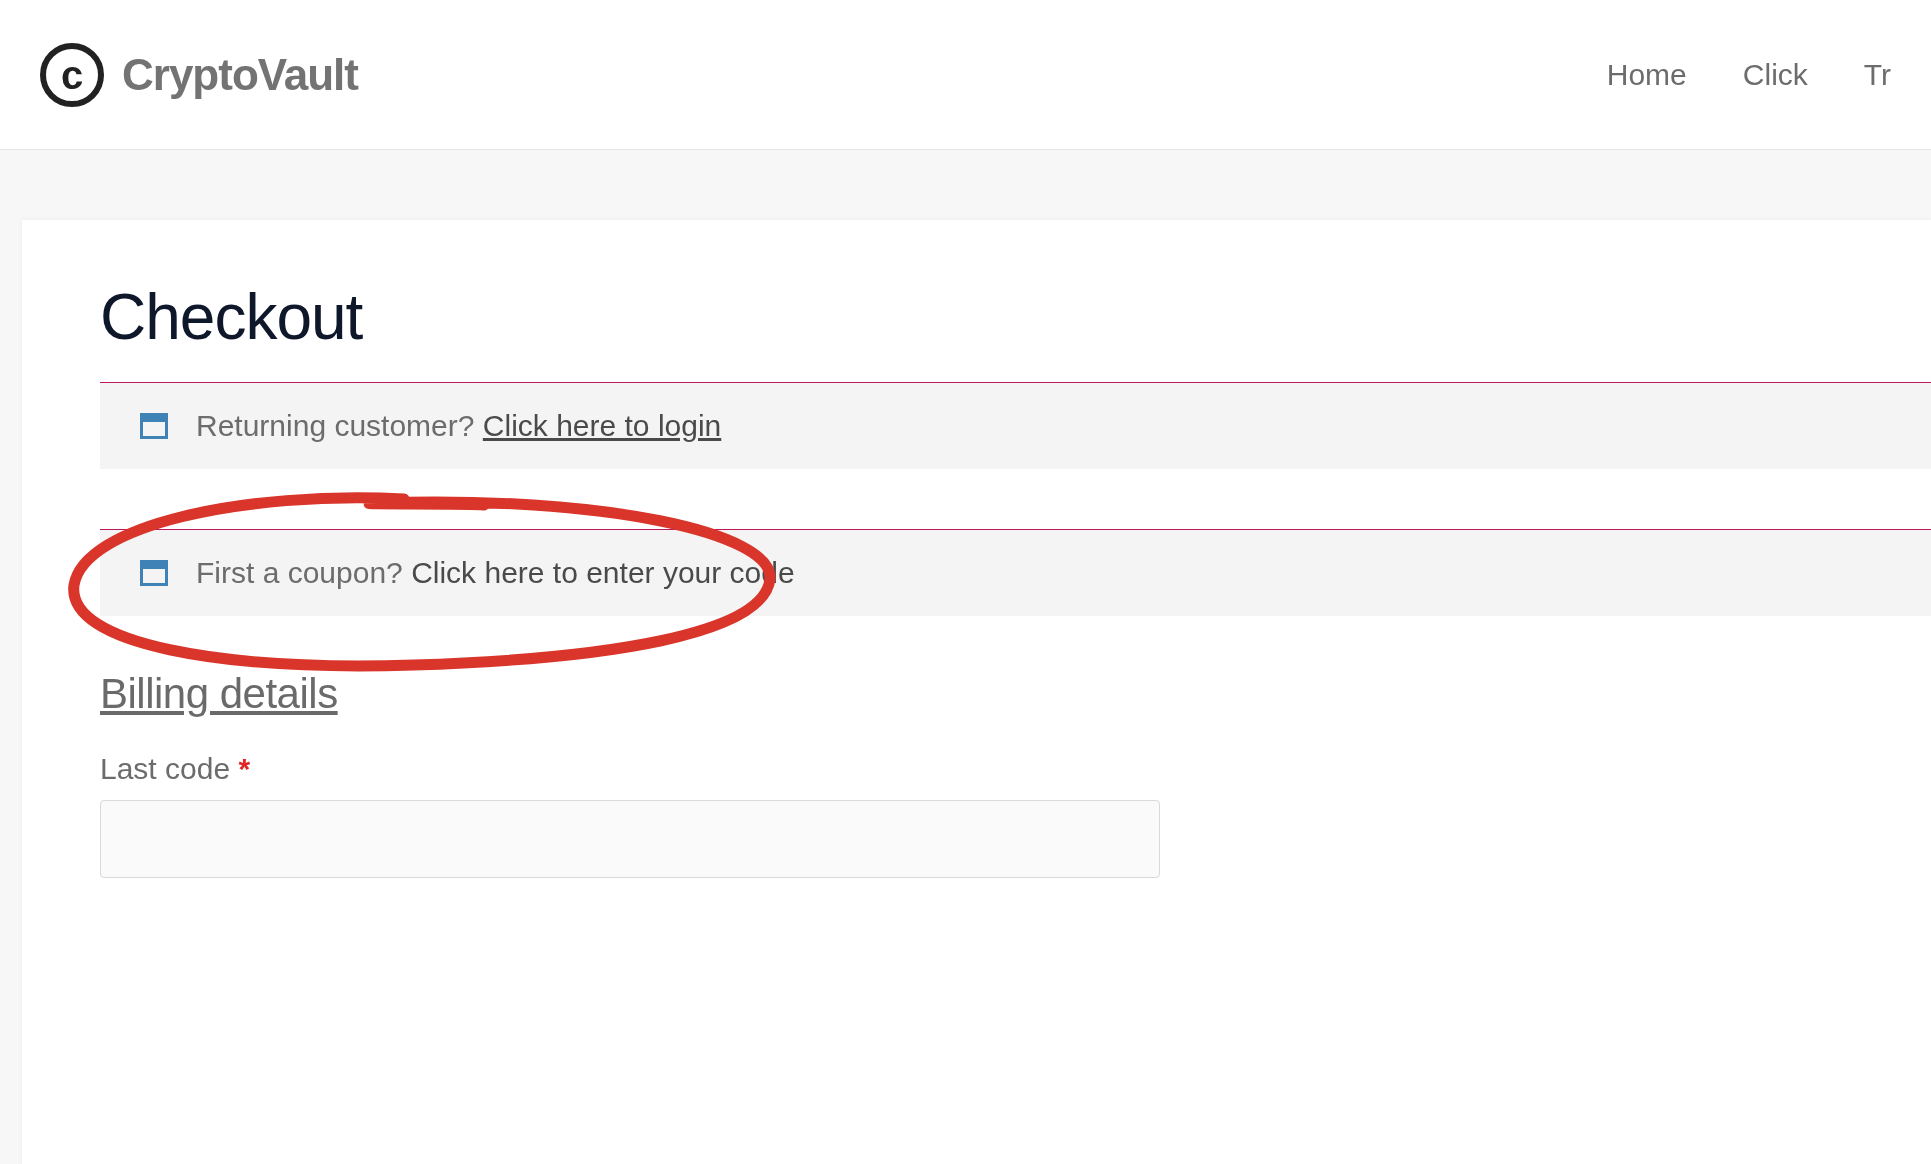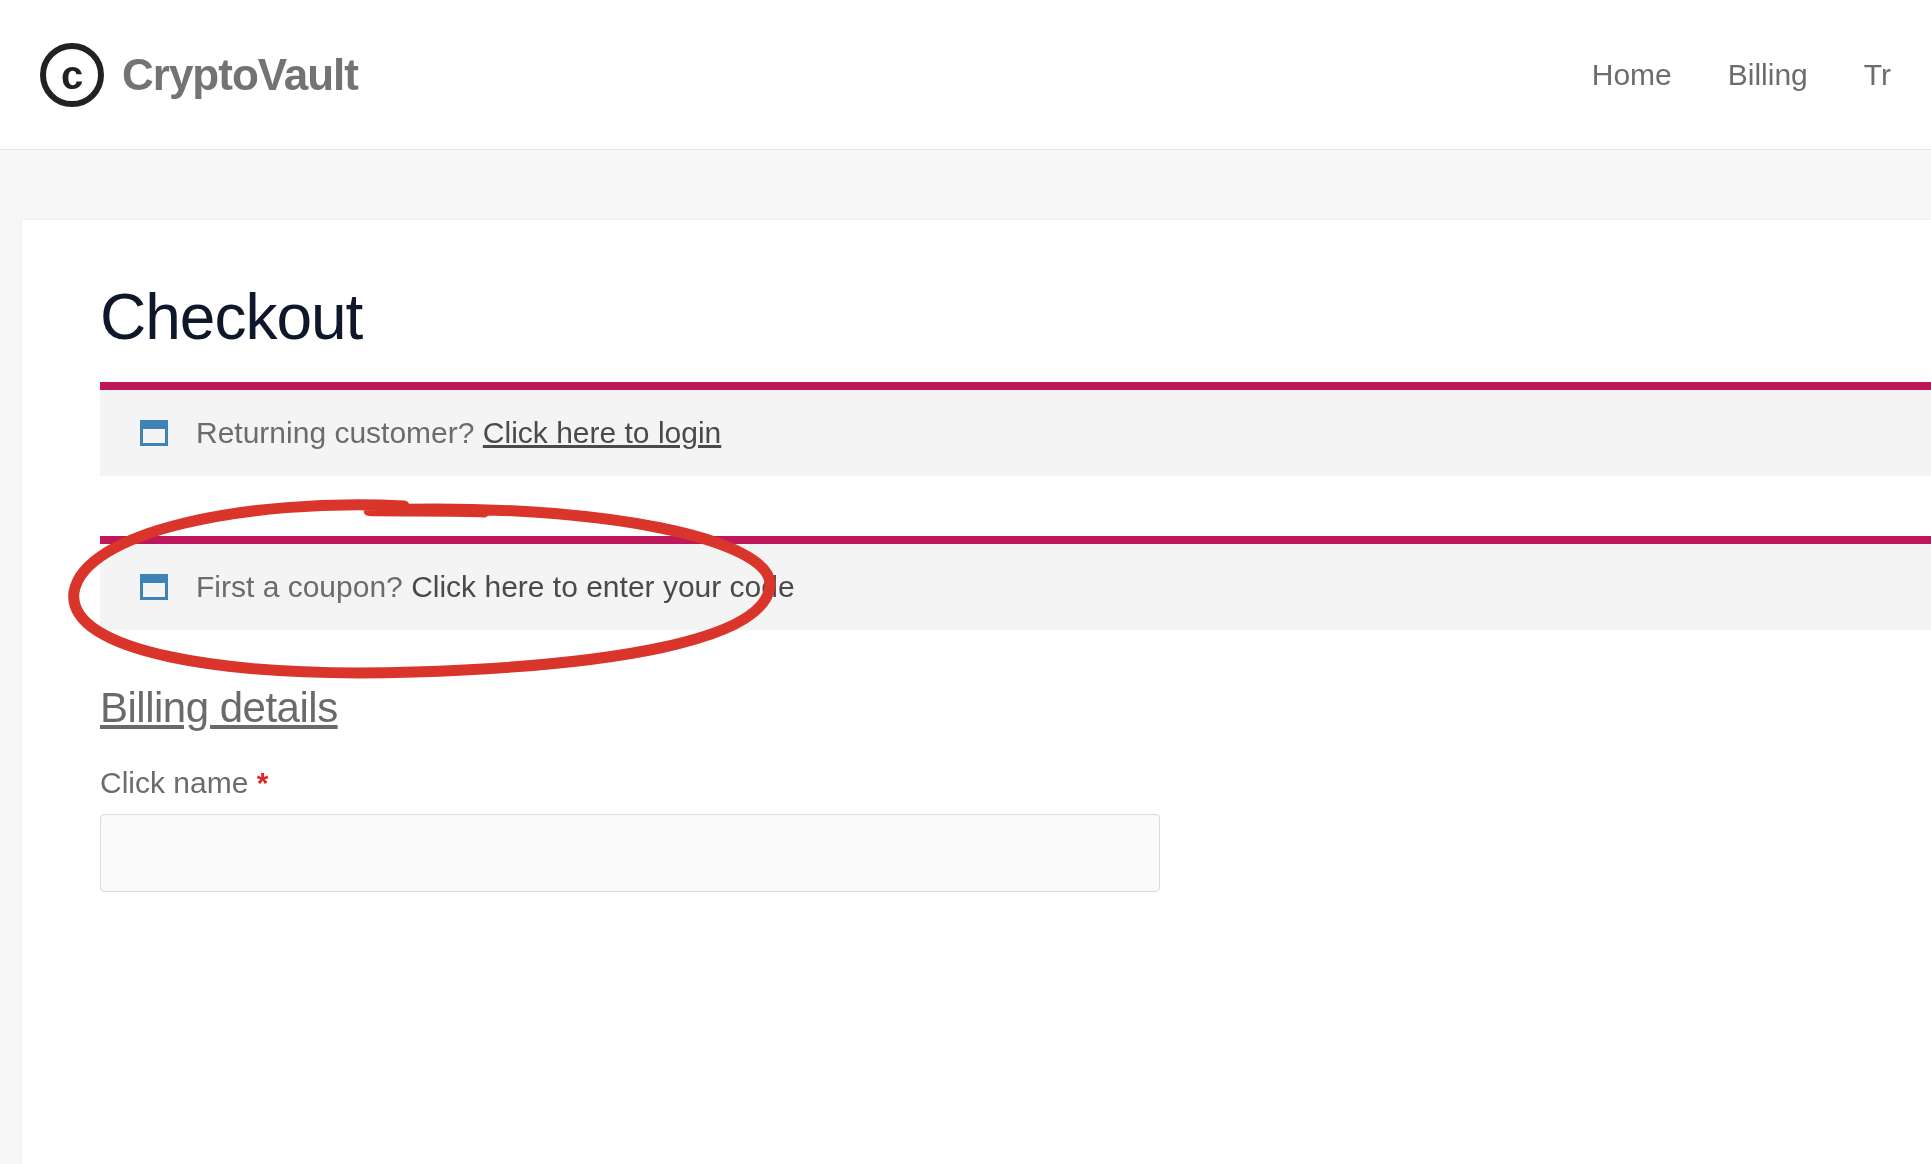--- a/index.html
+++ b/index.html
@@ -68,21 +68,21 @@
 
   h1.page-title {
     font-size: 64px;
     font-weight: 400;
     color: #0f172a;
     letter-spacing: -1px;
     margin-bottom: 28px;
   }
 
   .notice-bar {
-    border-top: 8px solid #be185d;
+    border-top: 1px solid #be185d;
     background: #f4f4f4;
     padding: 26px 40px;
     display: flex;
     align-items: center;
     gap: 28px;
     font-size: 30px;
     color: #6c6c6c;
   }
   .notice-bar + .notice-bar-spacer { height: 60px; }
   .calendar-icon {
@@ -160,21 +160,21 @@
 </head>
 <body>
 
 <header class="site-header">
   <div class="brand">
     <div class="brand-icon">c</div>
     <div class="brand-name">CryptoVault</div>
   </div>
   <nav class="top-nav">
     <a>Home</a>
-    <a>Billing</a>
+    <a>Click</a>
     <a>Tr</a>
   </nav>
 </header>
 
 <div class="page-wrap">
   <div class="card">
 
     <h1 class="page-title">Checkout</h1>
 
     <div class="notice-bar">
@@ -204,21 +204,21 @@
                  C 300 20, 420 18, 440 20" fill="none" stroke="#d9352b" stroke-width="11" stroke-linecap="round" stroke-linejoin="round"></path>
       </svg>
     </div>
 
     <h2 class="section-title">Billing details</h2>
 
     <div class="form-row">
 
       <div class="form-group half">
         <label class="form-label">
-          <span>Click name </span><span class="req">*</span>
+          <span>Last code </span><span class="req">*</span>
         </label>
         <div class="input-wrap">
           <input type="text" class="text-input" style="">
         </div>
       </div>
     </div>
 
     <div class="form-spacer"></div>
 
 

